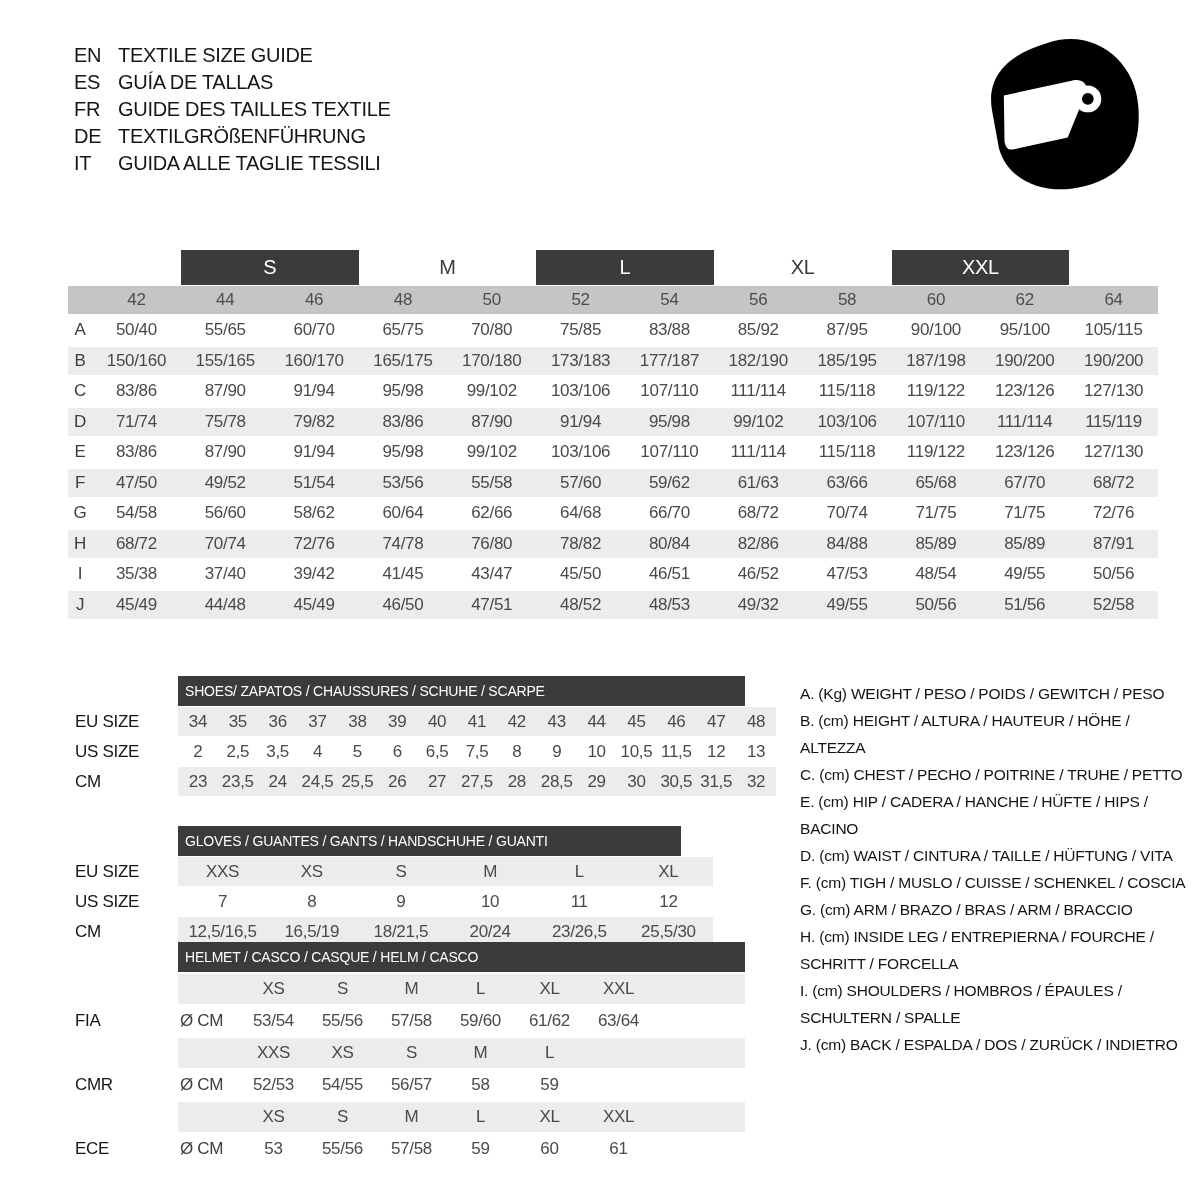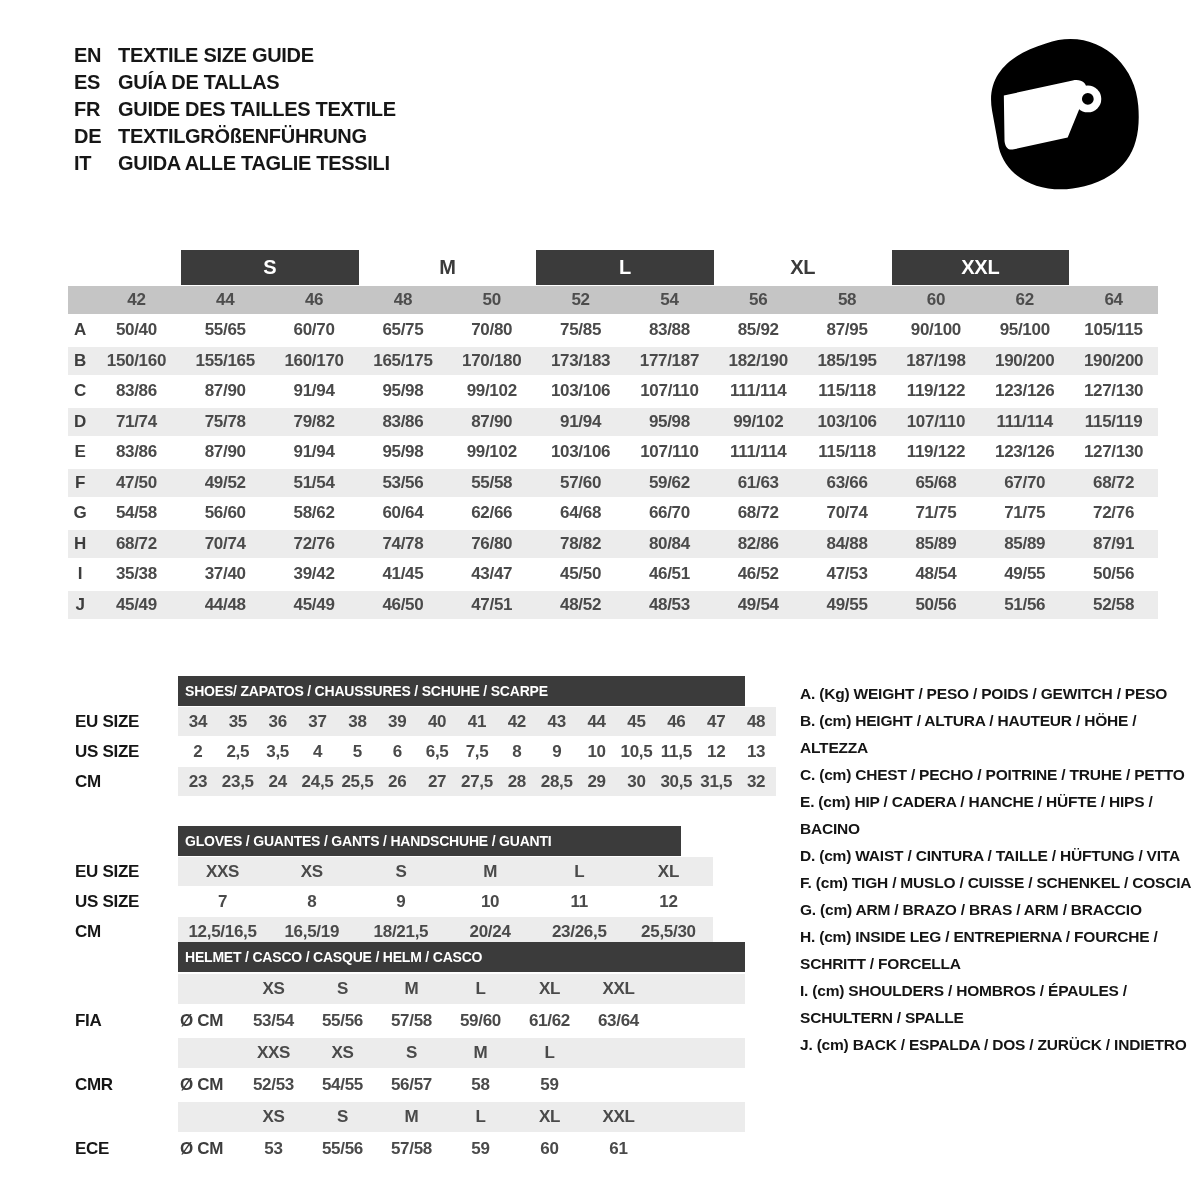--- a/index.html
+++ b/index.html
@@ -1,18 +1,18 @@
 <!DOCTYPE html>
 <html><head>
 <meta charset="utf-8">
 <style>
   html,body { margin:0; padding:0; background:#fff; }
   .page {
     position:relative; width:1200px; height:1200px; background:#ffffff;
-    font-family:"Liberation Sans", sans-serif; font-weight:700;
+    font-family:"Liberation Sans", sans-serif; font-weight:400;
     color:#4a4a4a; letter-spacing:-0.3px; overflow:hidden;
   }
 
   
   .lang-block { position:absolute; left:74px; top:42px; color:#161616; }
   .lang-row  { display:flex; height:27px; align-items:center; font-size:20px; }
   .lang-code { width:44px; }
 
   
   .helmet-wrap { position:absolute; left:982px; top:30px; width:168px; height:168px; }
@@ -260,21 +260,21 @@
         </div>
         <div class="grid13 t-row shade">
           <div class="cell lbl">J</div>
           <div class="cell">45/49</div>
           <div class="cell">44/48</div>
           <div class="cell">45/49</div>
           <div class="cell">46/50</div>
           <div class="cell">47/51</div>
           <div class="cell">48/52</div>
           <div class="cell">48/53</div>
-          <div class="cell">49/54</div>
+          <div class="cell">49/32</div>
           <div class="cell">49/55</div>
           <div class="cell">50/56</div>
           <div class="cell">51/56</div>
           <div class="cell">52/58</div>
         </div>
       </div>
   </section>
 
   <section class="sub-table" id="shoes-table">
     <div class="sub-title">SHOES/ ZAPATOS / CHAUSSURES / SCHUHE / SCARPE</div>

